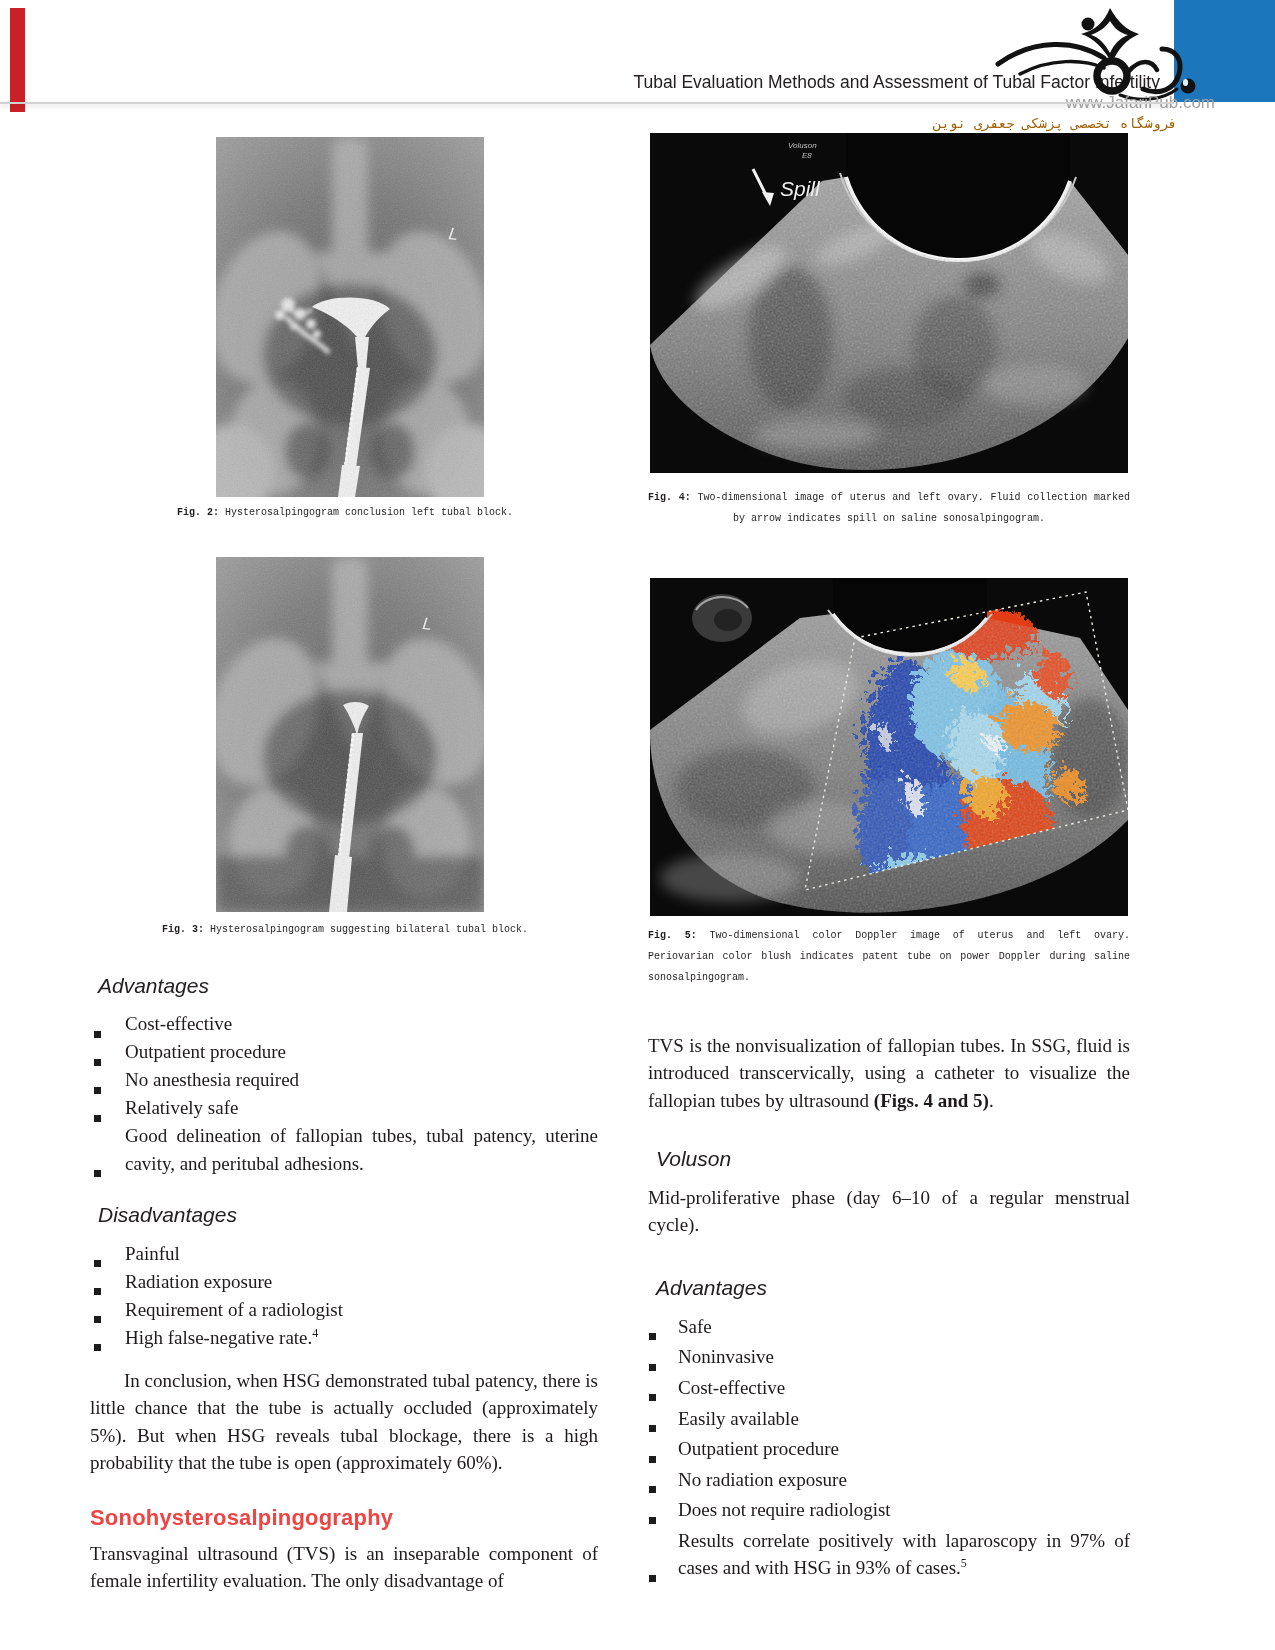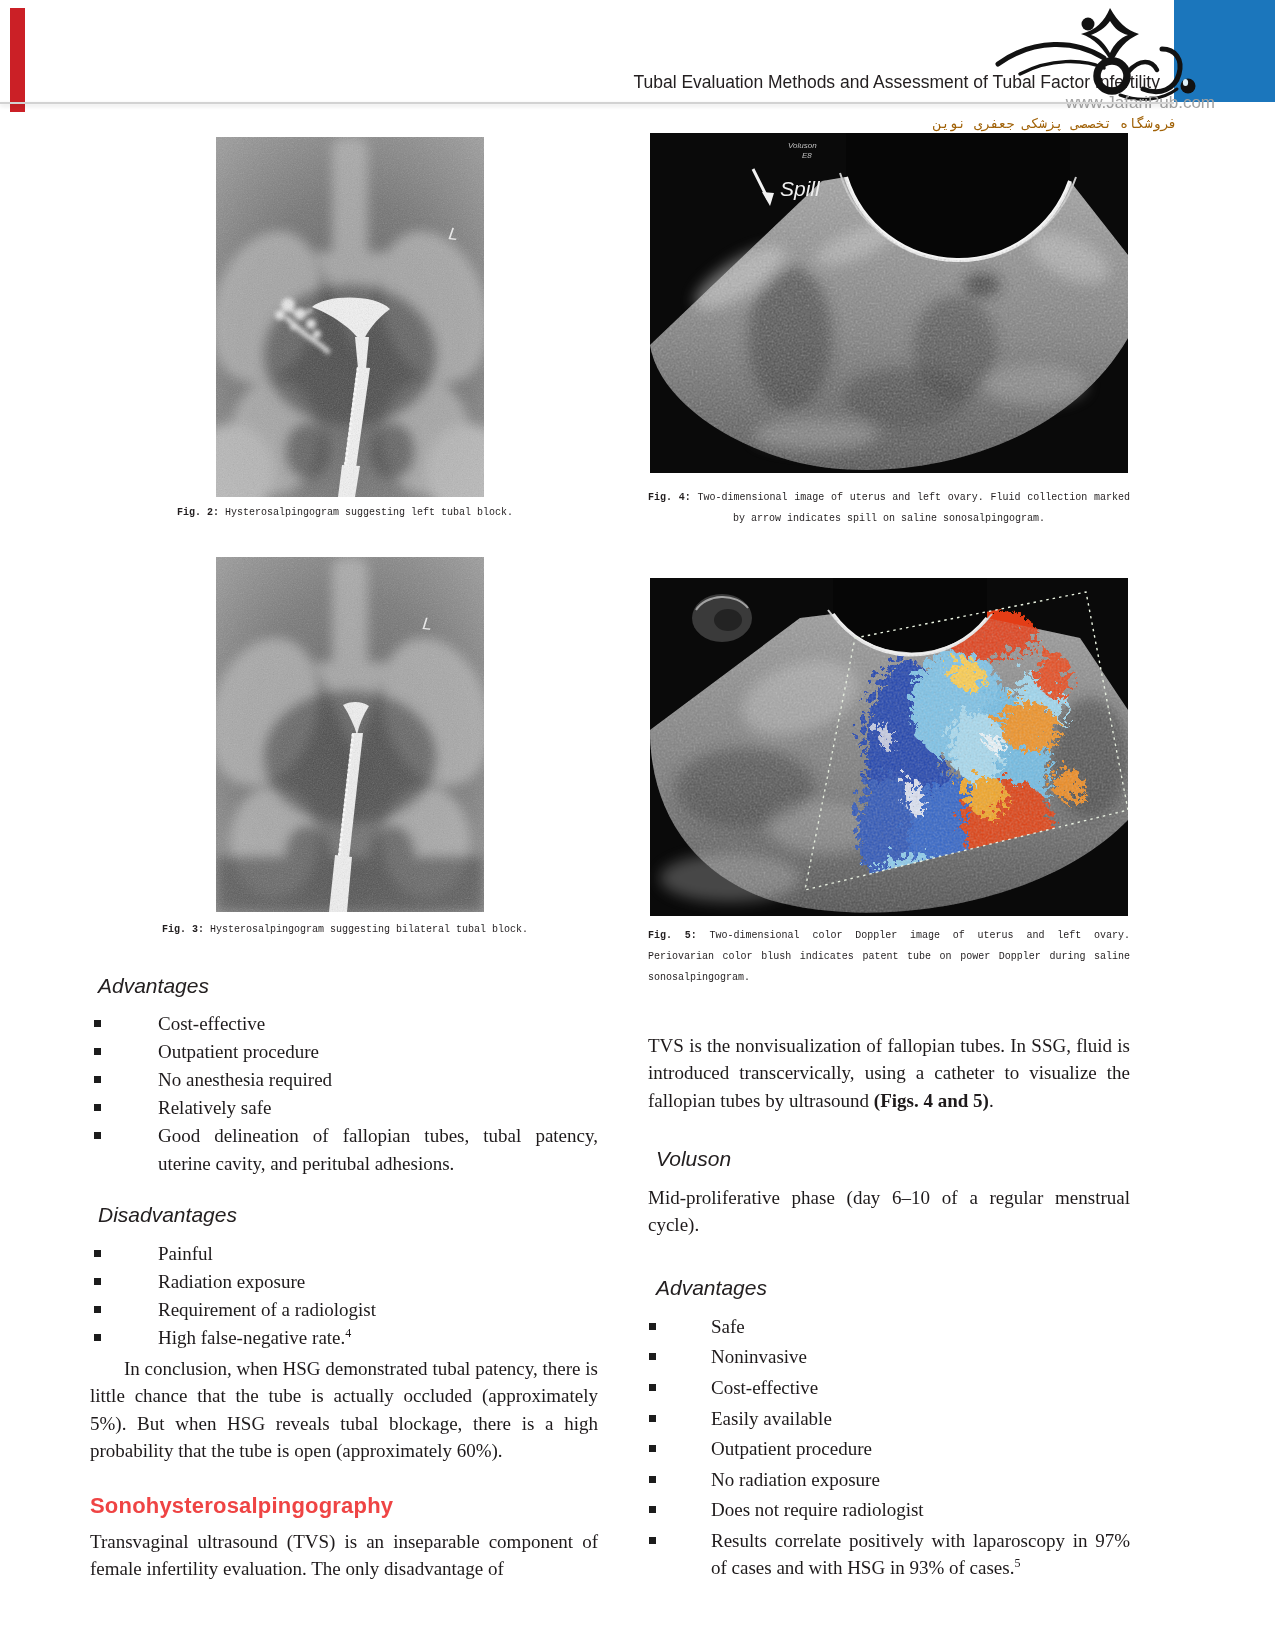--- a/index.html
+++ b/index.html
@@ -42,21 +42,21 @@
 
   .subhead{font-family:"Liberation Sans",sans-serif;font-style:italic;font-size:21px;
            color:#242021;margin:0 0 11px 8px;}
   .h2{font-family:"Liberation Sans",sans-serif;font-weight:bold;font-size:22px;
       color:#ef4444;margin:27px 0 9px 0;letter-spacing:.2px;}
   p.body{margin:0;text-align:justify;}
   p.body.indent{text-indent:34px;}
   sup{font-size:12px;line-height:0;}
 
   .bullets{margin:0 0 0 0;}
-  .bullet-row{display:flex;align-items:flex-start;gap:33px;}
+  .bullet-row{display:flex;align-items:flex-end;}
   .bullet-row .sq{flex:none;width:7px;height:7px;background:#1c1c1c;margin-top:10px;}
   #leftcol .bullet-row .sq{margin-left:4px;margin-right:24px;}
   #rightcol .bullet-row .sq{margin-left:1px;margin-right:22px;}
   .bullet-row .btext{flex:1;text-align:justify;}
   #leftcol .bullet-row{margin-bottom:.6px;}
   #rightcol .bullet-row{margin-bottom:3.2px;}
   #leftcol .bullets{margin-bottom:24px;}
   #rightcol .bullets{margin-bottom:0;}
   .mt-timing{margin-top:31px;}
   .mt-adv{margin-top:36px;}
@@ -145,21 +145,21 @@
         <path d="M141,230 L154,231 L140,331 L128,330 Z"></path>
         <path d="M142,231 L129,330" stroke="#ffffff" stroke-width="2.5" stroke-dasharray="2.5 2.5" fill="none"></path>
         <path d="M126,328 L144,329 L139,360 L122,360 Z"></path>
       </g>
       <text x="232" y="102" font-family="Liberation Sans, sans-serif" font-size="17" fill="#f0f0f0" transform="rotate(8 232 102)">L</text>
       <rect width="268" height="360" filter="url(#grainX)" fill="#888888"></rect>
     </svg>
   </div>
   <div class="caption" id="cap2">
     <b>Fig. 2:</b>
-    <span>Hysterosalpingogram suggesting left tubal block.</span>
+    <span>Hysterosalpingogram conclusion left tubal block.</span>
   </div>
 
   <div class="fig" id="fig4">
     <svg width="478" height="340" viewBox="0 0 478 340">
       <defs>
         <linearGradient id="fan4" x1="0" y1="0" x2="0" y2="1">
           <stop offset="0%" stop-color="#a2a2a2"></stop>
             <stop offset="55%" stop-color="#7e7e7e"></stop>
             <stop offset="100%" stop-color="#4f4f4f"></stop>
         </linearGradient>
@@ -335,21 +335,21 @@
         <div class="bullet-row">
           <span class="sq"></span>
           <span class="btext">Relatively safe</span>
         </div>
         <div class="bullet-row">
           <span class="sq"></span>
           <span class="btext">Good delineation of fallopian tubes, tubal patency, uterine cavity, and peritubal adhesions.</span>
         </div>
       </div>
     <div class="subhead">Disadvantages</div>
-    <div class="bullets" style="margin-bottom:4px;">
+    <div class="bullets" style="margin-bottom:16px;">
         <div class="bullet-row">
           <span class="sq"></span>
           <span class="btext">Painful</span>
         </div>
         <div class="bullet-row">
           <span class="sq"></span>
           <span class="btext">Radiation exposure</span>
         </div>
         <div class="bullet-row">
           <span class="sq"></span>

